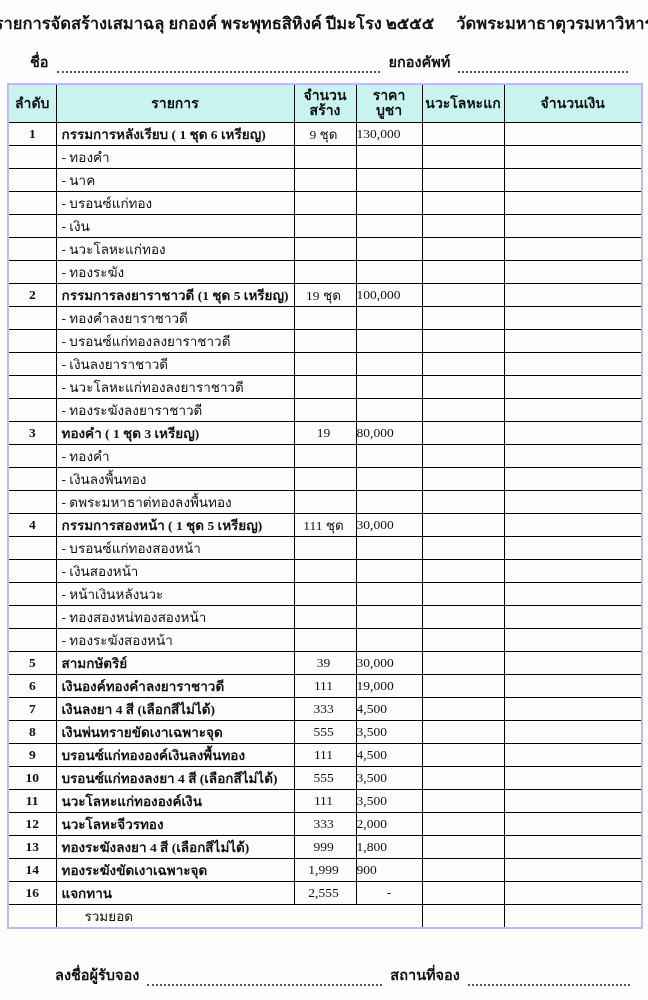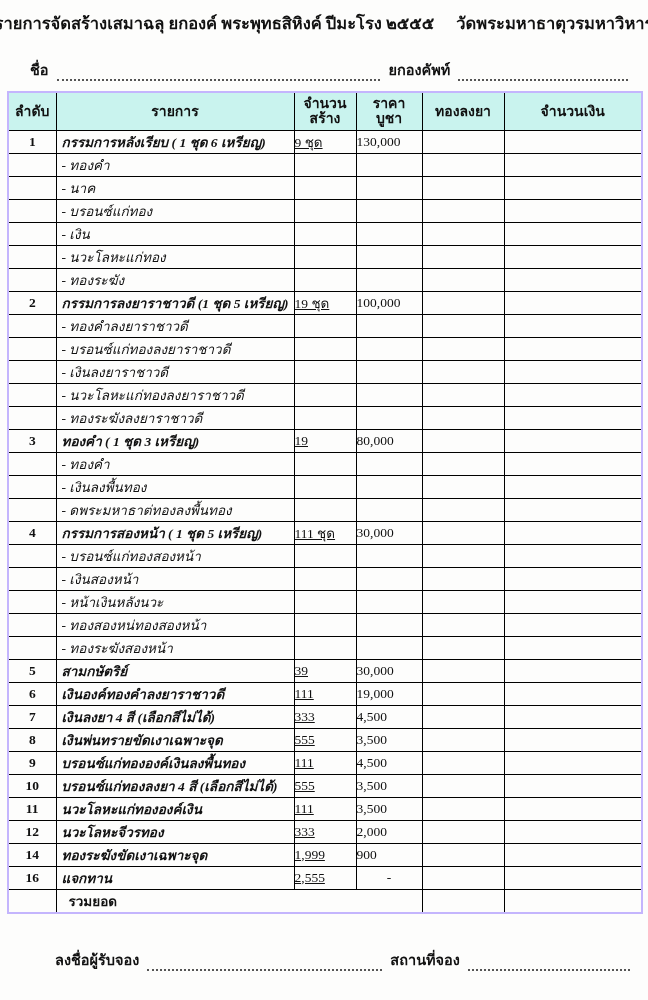--- a/index.html
+++ b/index.html
@@ -14,21 +14,21 @@
     overflow: hidden;
   }
   .title-row {
     display: flex; justify-content: center; gap: 22px;
     padding-top: 10px;
     font-size: 16.5px; font-weight: bold;
     white-space: nowrap;
   }
   .name-row {
     display: flex; align-items: flex-end; gap: 8px;
-    margin: 22px 20px 0 30px;
+    margin: 14px 20px 0 30px;
     font-size: 14.5px; font-weight: bold;
   }
   .dots {
     flex: 1 1 auto;
     border-bottom: 2px dotted #555;
     height: 14px;
   }
   table.order {
     border-collapse: collapse;
     table-layout: fixed;
@@ -48,26 +48,26 @@
     line-height: 1.1;
     border-bottom: 2px solid #000;
   }
   tbody td {
     height: 21px;
     vertical-align: middle;
     overflow: hidden;
     white-space: nowrap;
   }
   td.c-no    { text-align: center; }
-  td.c-item  { text-align: left; padding-left: 5px; font-style: italic; }
-  td.c-qty   { text-align: left; padding-right: 3px; text-decoration: underline; }
+  td.c-item  { text-align: left; padding-left: 5px; }
+  td.c-qty   { text-align: center; padding-right: 3px; }
   td.c-price { text-align: left; padding-right: 10px; }
   td.ctr     { text-align: center; padding-right: 0; }
   .b { font-weight: bold; }
-  td.total-label { font-weight: bold; padding-left: 12px; text-align: left; }
+  td.total-label { font-weight: normal; padding-left: 28px; text-align: left; }
   .footer { margin-top: 34px; font-size: 14.5px; font-weight: bold; }
   .sig-row {
     display: flex; align-items: flex-end; gap: 8px;
     margin: 0 18px 0 55px;
   }
 </style>
 </head>
 <body>
 
 <div class="page">
@@ -98,21 +98,21 @@
         <th>ลำดับ</th>
         <th>รายการ</th>
         <th>
           <div>จำนวน</div>
           <div>สร้าง</div>
         </th>
         <th>
           <div>ราคา</div>
           <div>บูชา</div>
         </th>
-        <th>ทองลงยา</th>
+        <th>นวะโลหะแก</th>
         <th>จำนวนเงิน</th>
       </tr>
     </thead>
     <tbody>
         <tr>
           <td class="c-no b">1</td>
           <td class="c-item b">กรรมการหลังเรียบ  ( 1 ชุด 6 เหรียญ)</td>
           <td class="c-qty">9 ชุด</td>
           <td class="c-price">130,000</td>
           <td class="c-res"></td>
@@ -348,20 +348,28 @@
           <td class="c-qty">111</td>
           <td class="c-price">3,500</td>
           <td class="c-res"></td>
           <td class="c-amt"></td>
         </tr>
         <tr>
           <td class="c-no b">12</td>
           <td class="c-item b">นวะโลหะจีวรทอง</td>
           <td class="c-qty">333</td>
           <td class="c-price">2,000</td>
+          <td class="c-res"></td>
+          <td class="c-amt"></td>
+        </tr>
+        <tr>
+          <td class="c-no b">13</td>
+          <td class="c-item b">ทองระฆังลงยา 4 สี (เลือกสีไม่ได้)</td>
+          <td class="c-qty">999</td>
+          <td class="c-price">1,800</td>
           <td class="c-res"></td>
           <td class="c-amt"></td>
         </tr>
         <tr>
           <td class="c-no b">14</td>
           <td class="c-item b">ทองระฆังขัดเงาเฉพาะจุด</td>
           <td class="c-qty">1,999</td>
           <td class="c-price">900</td>
           <td class="c-res"></td>
           <td class="c-amt"></td>

